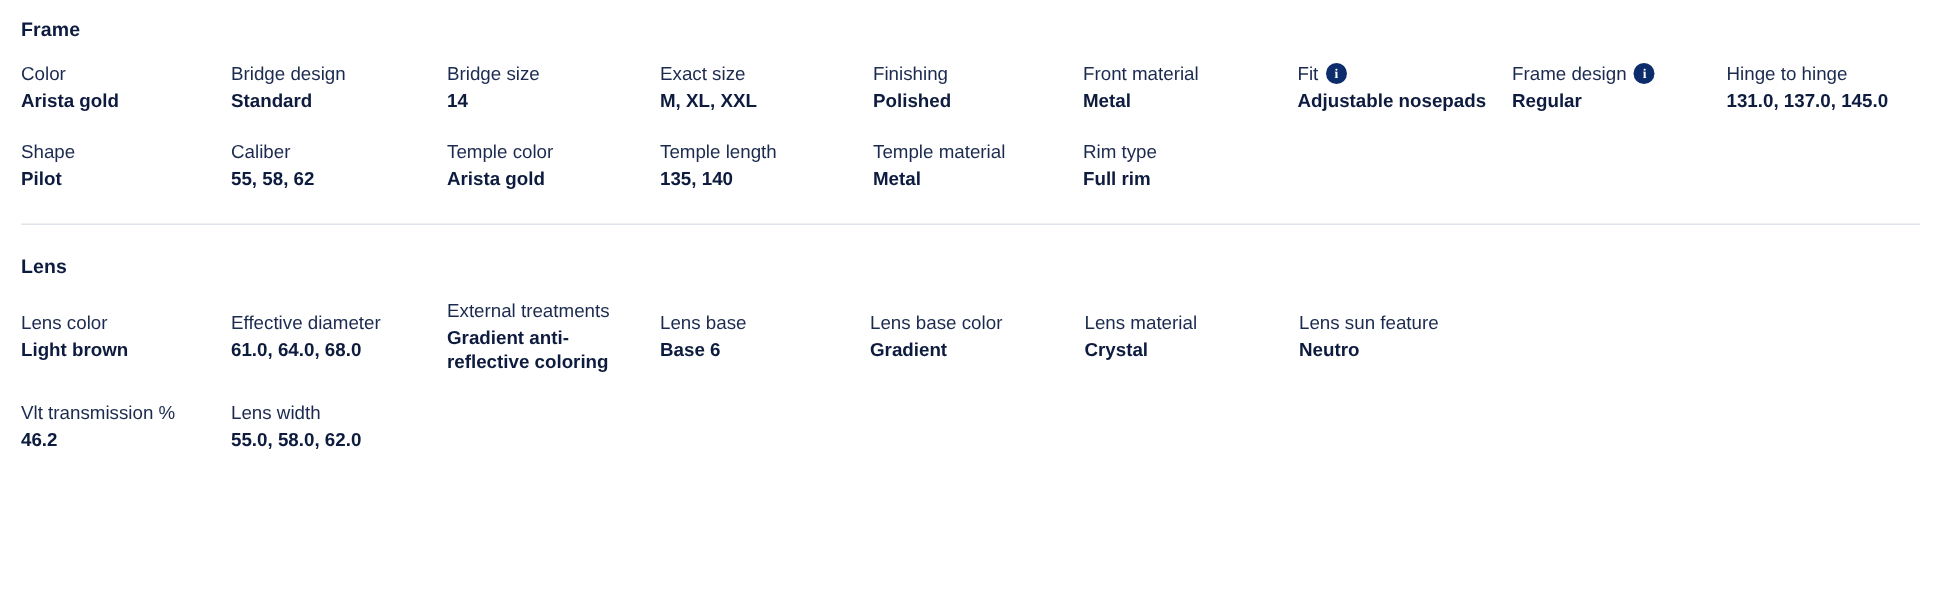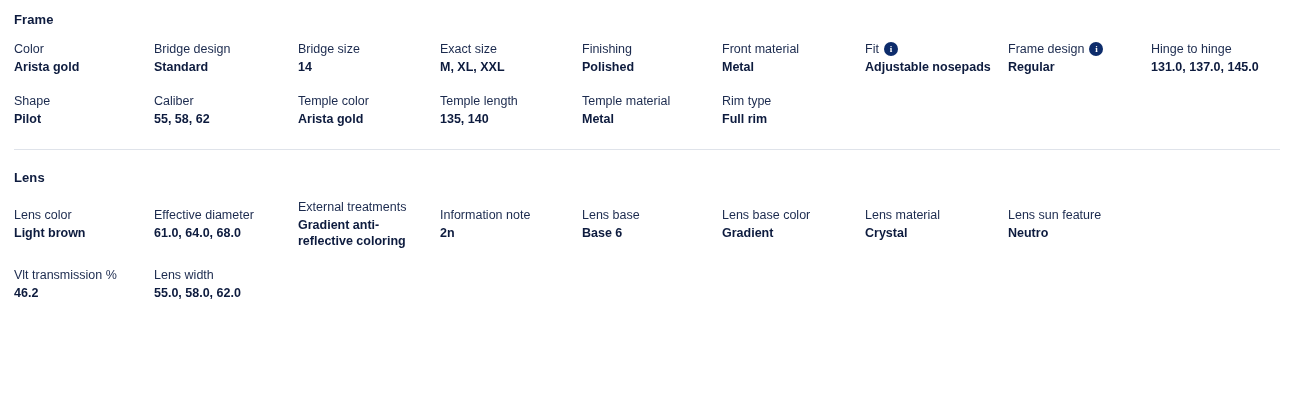--- a/index.html
+++ b/index.html
@@ -198,26 +198,20 @@
             <span>Effective diameter</span>
           </div>
         <div class="spec-value">61.0, 64.0, 68.0</div>
       </div>
       <div class="spec-cell" style="width:142px">
         <div class="spec-label">
             <span>External treatments</span>
           </div>
         <div class="spec-value">Gradient anti-reflective coloring</div>
       </div>
-      <div class="spec-cell" style="width:142px">
-        <div class="spec-label">
-            <span>Information note</span>
-          </div>
-        <div class="spec-value">2n</div>
-      </div>
       <div class="spec-cell" style="width:140px">
         <div class="spec-label">
             <span>Lens base</span>
           </div>
         <div class="spec-value">Base 6</div>
       </div>
       <div class="spec-cell" style="width:143px">
         <div class="spec-label">
             <span>Lens base color</span>
           </div>

